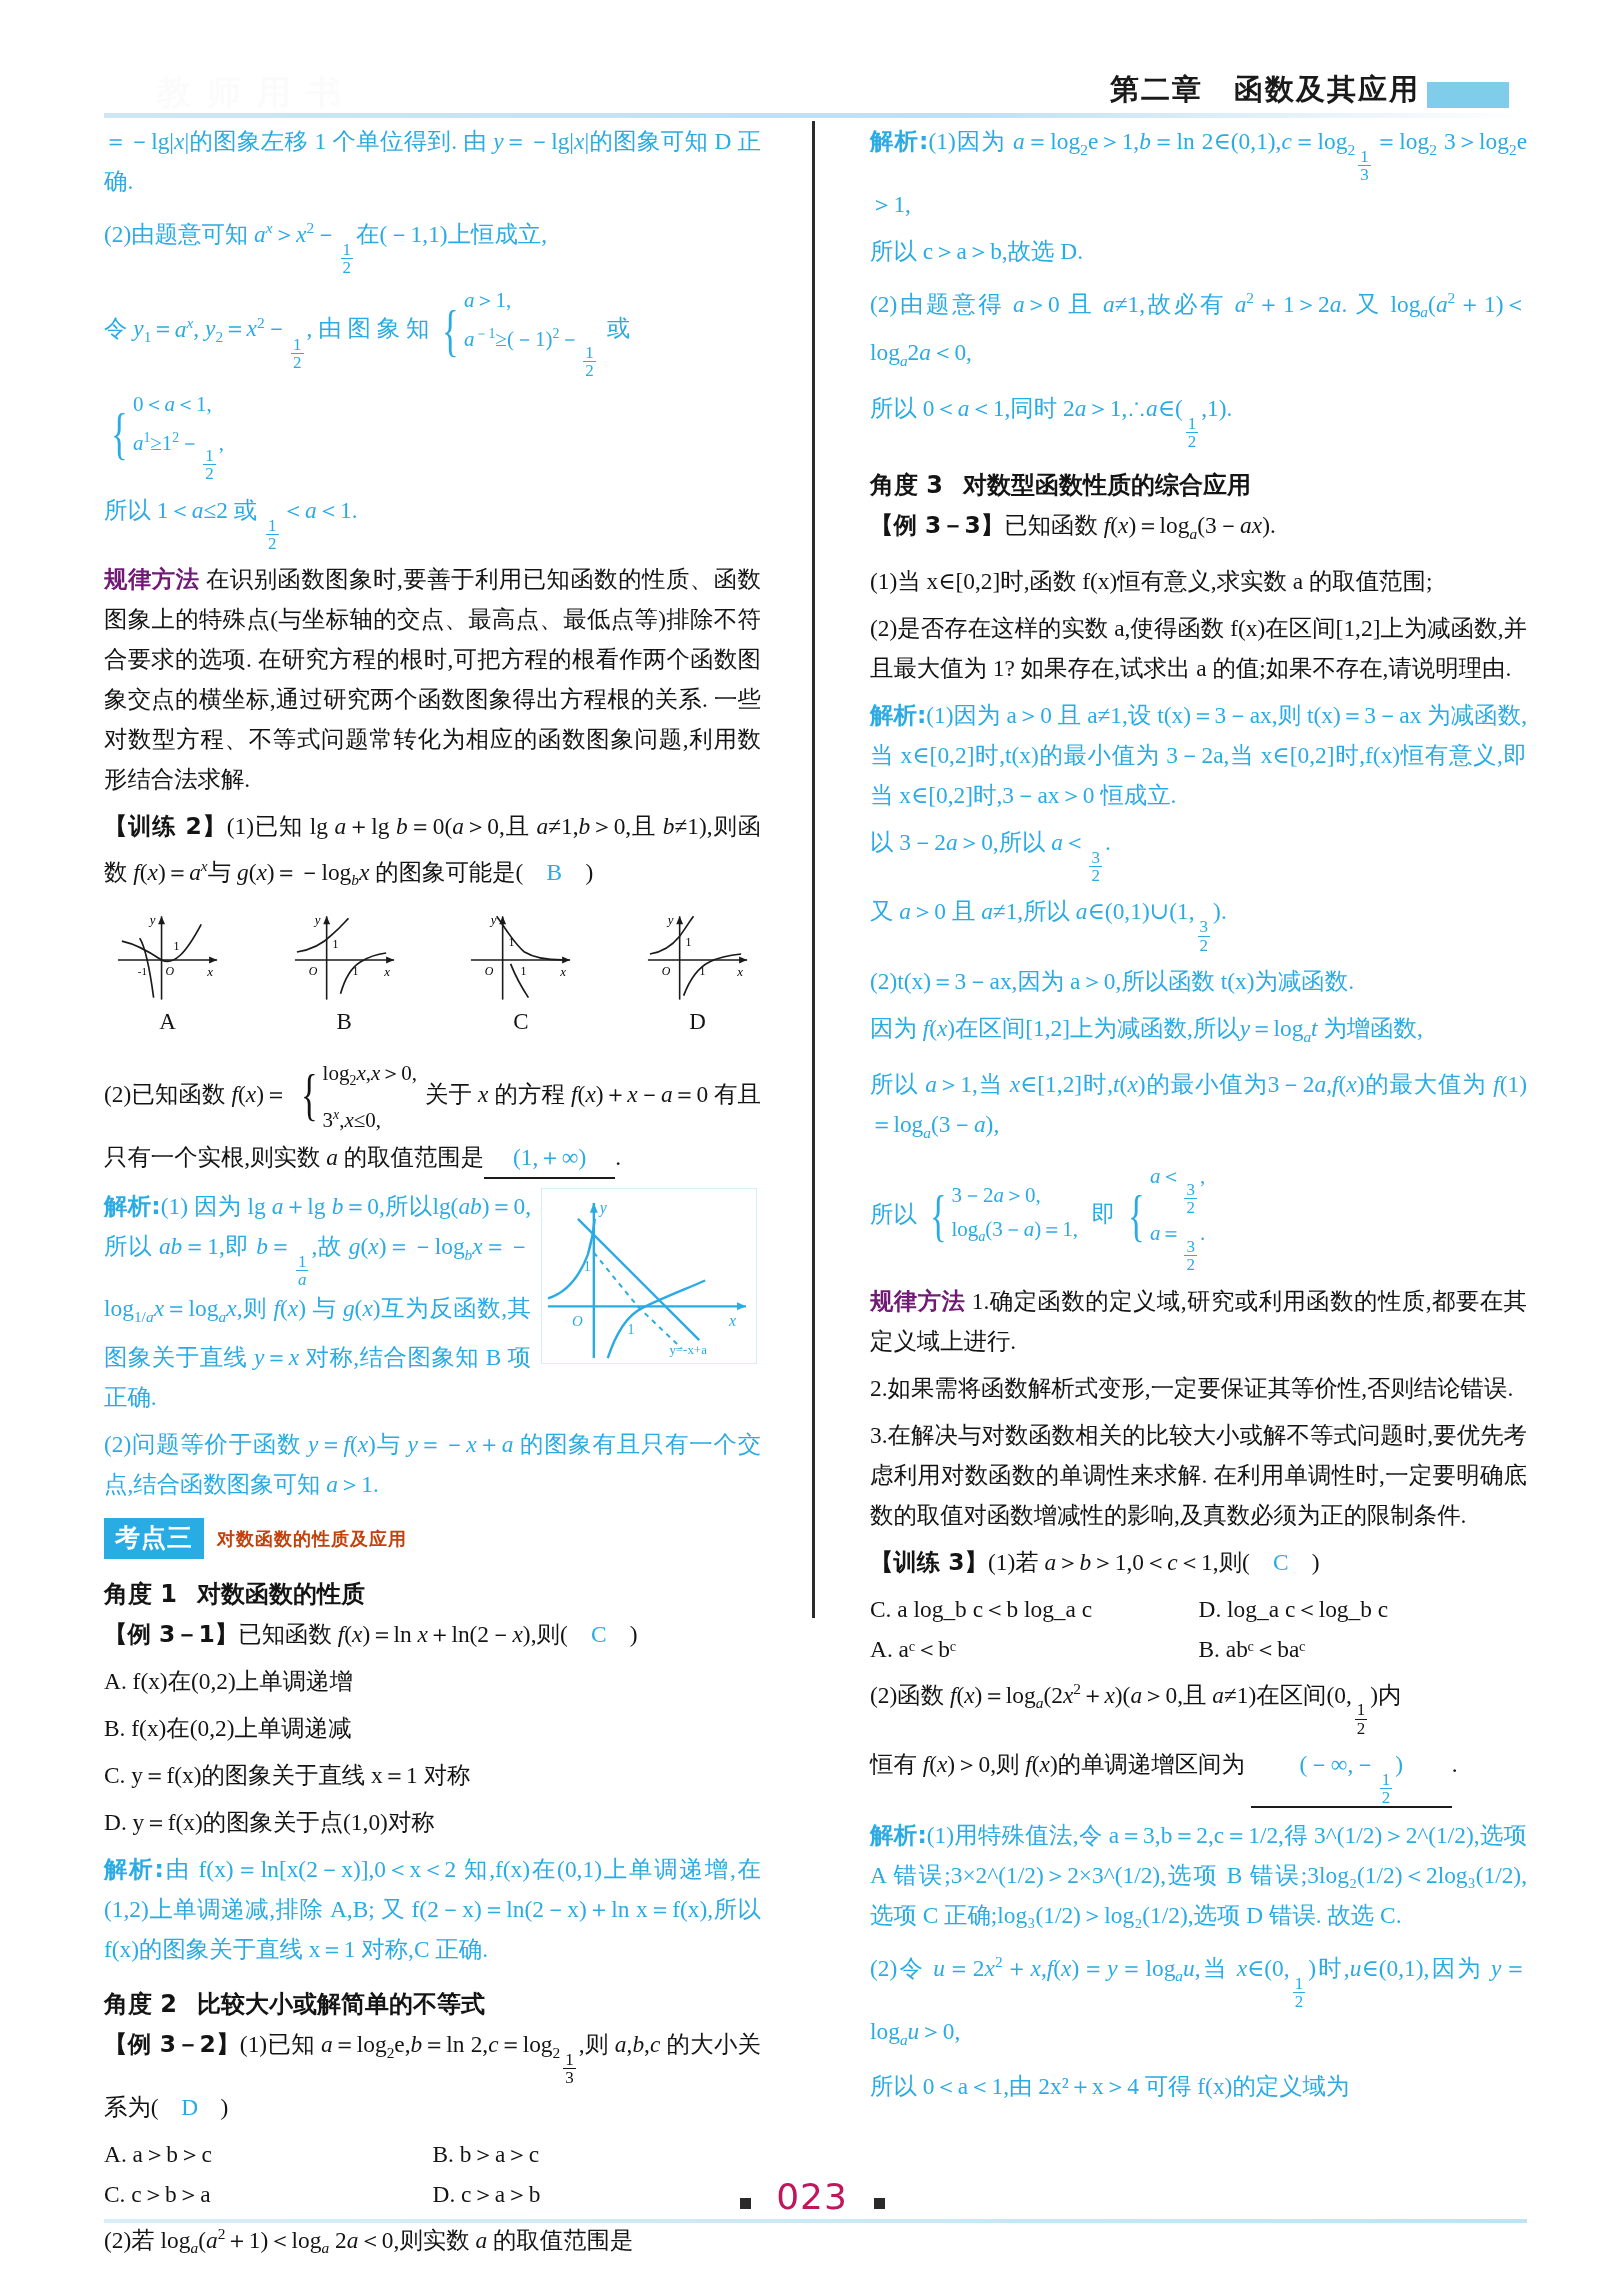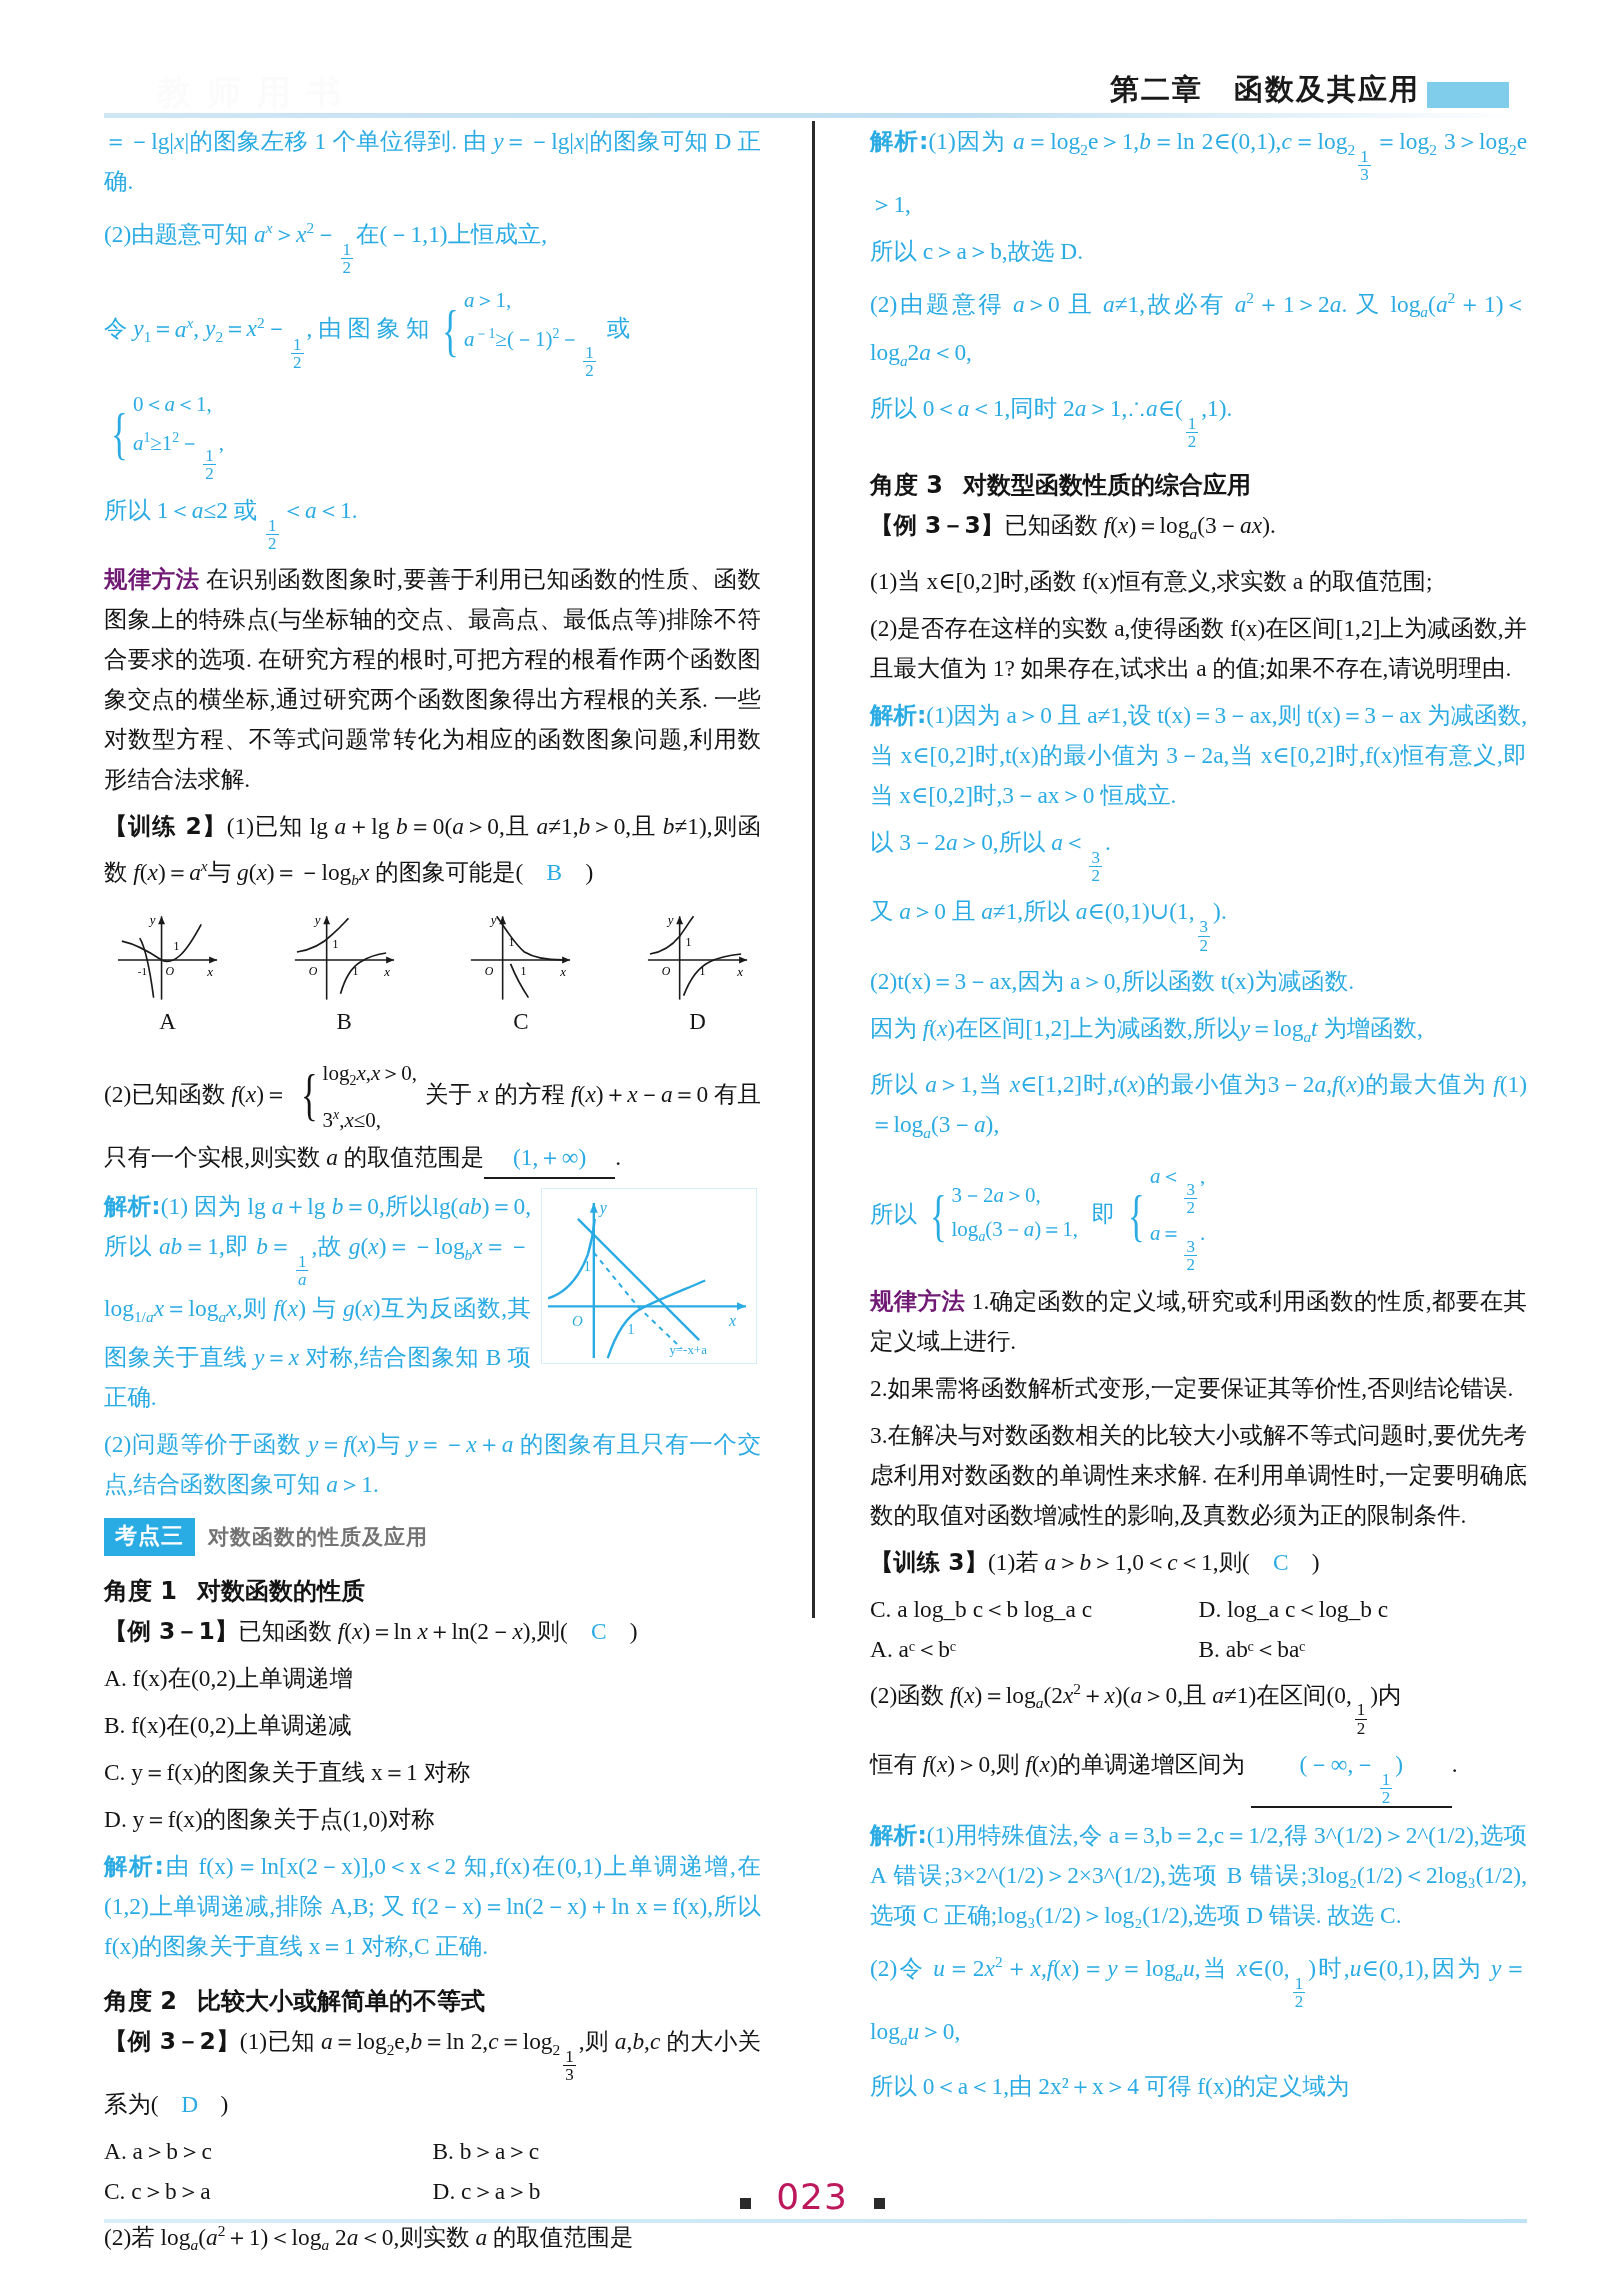--- a/index.html
+++ b/index.html
@@ -72,24 +72,24 @@
     font-family:"DejaVu Sans","Liberation Sans",sans-serif;
   }
   .tip-body{color:#141414;}
   
   .kaodian{
     display:flex;align-items:center;margin:14px 0 8px 0;
   }
   .kaodian-chip{
     background:#29abe4;color:#fff;font-weight:700;
     font-family:"DejaVu Sans","Liberation Sans",sans-serif;
-    font-size:22px;line-height:1;padding:7px 11px 9px 11px;letter-spacing:1px;
+    font-size:25px;line-height:1;padding:7px 11px 9px 11px;letter-spacing:1px;
   }
   .kaodian-title{
-    margin-left:13px;font-size:21px;font-weight:700;color:#737373;
+    margin-left:13px;font-size:18px;font-weight:700;color:#c2410c;
     font-family:"DejaVu Sans","Liberation Sans",sans-serif;letter-spacing:1px;
   }
   .jiaodu{
     font-size:24px;font-weight:700;color:#141414;margin:19px 0 4px 0;
     font-family:"DejaVu Sans","Liberation Sans",sans-serif;
   }
   .jiaodu .gap{display:inline-block;width:20px;}
   
   .ansblank{
     display:inline-block;min-width:119px;border-bottom:2px solid #1b1b1b;

